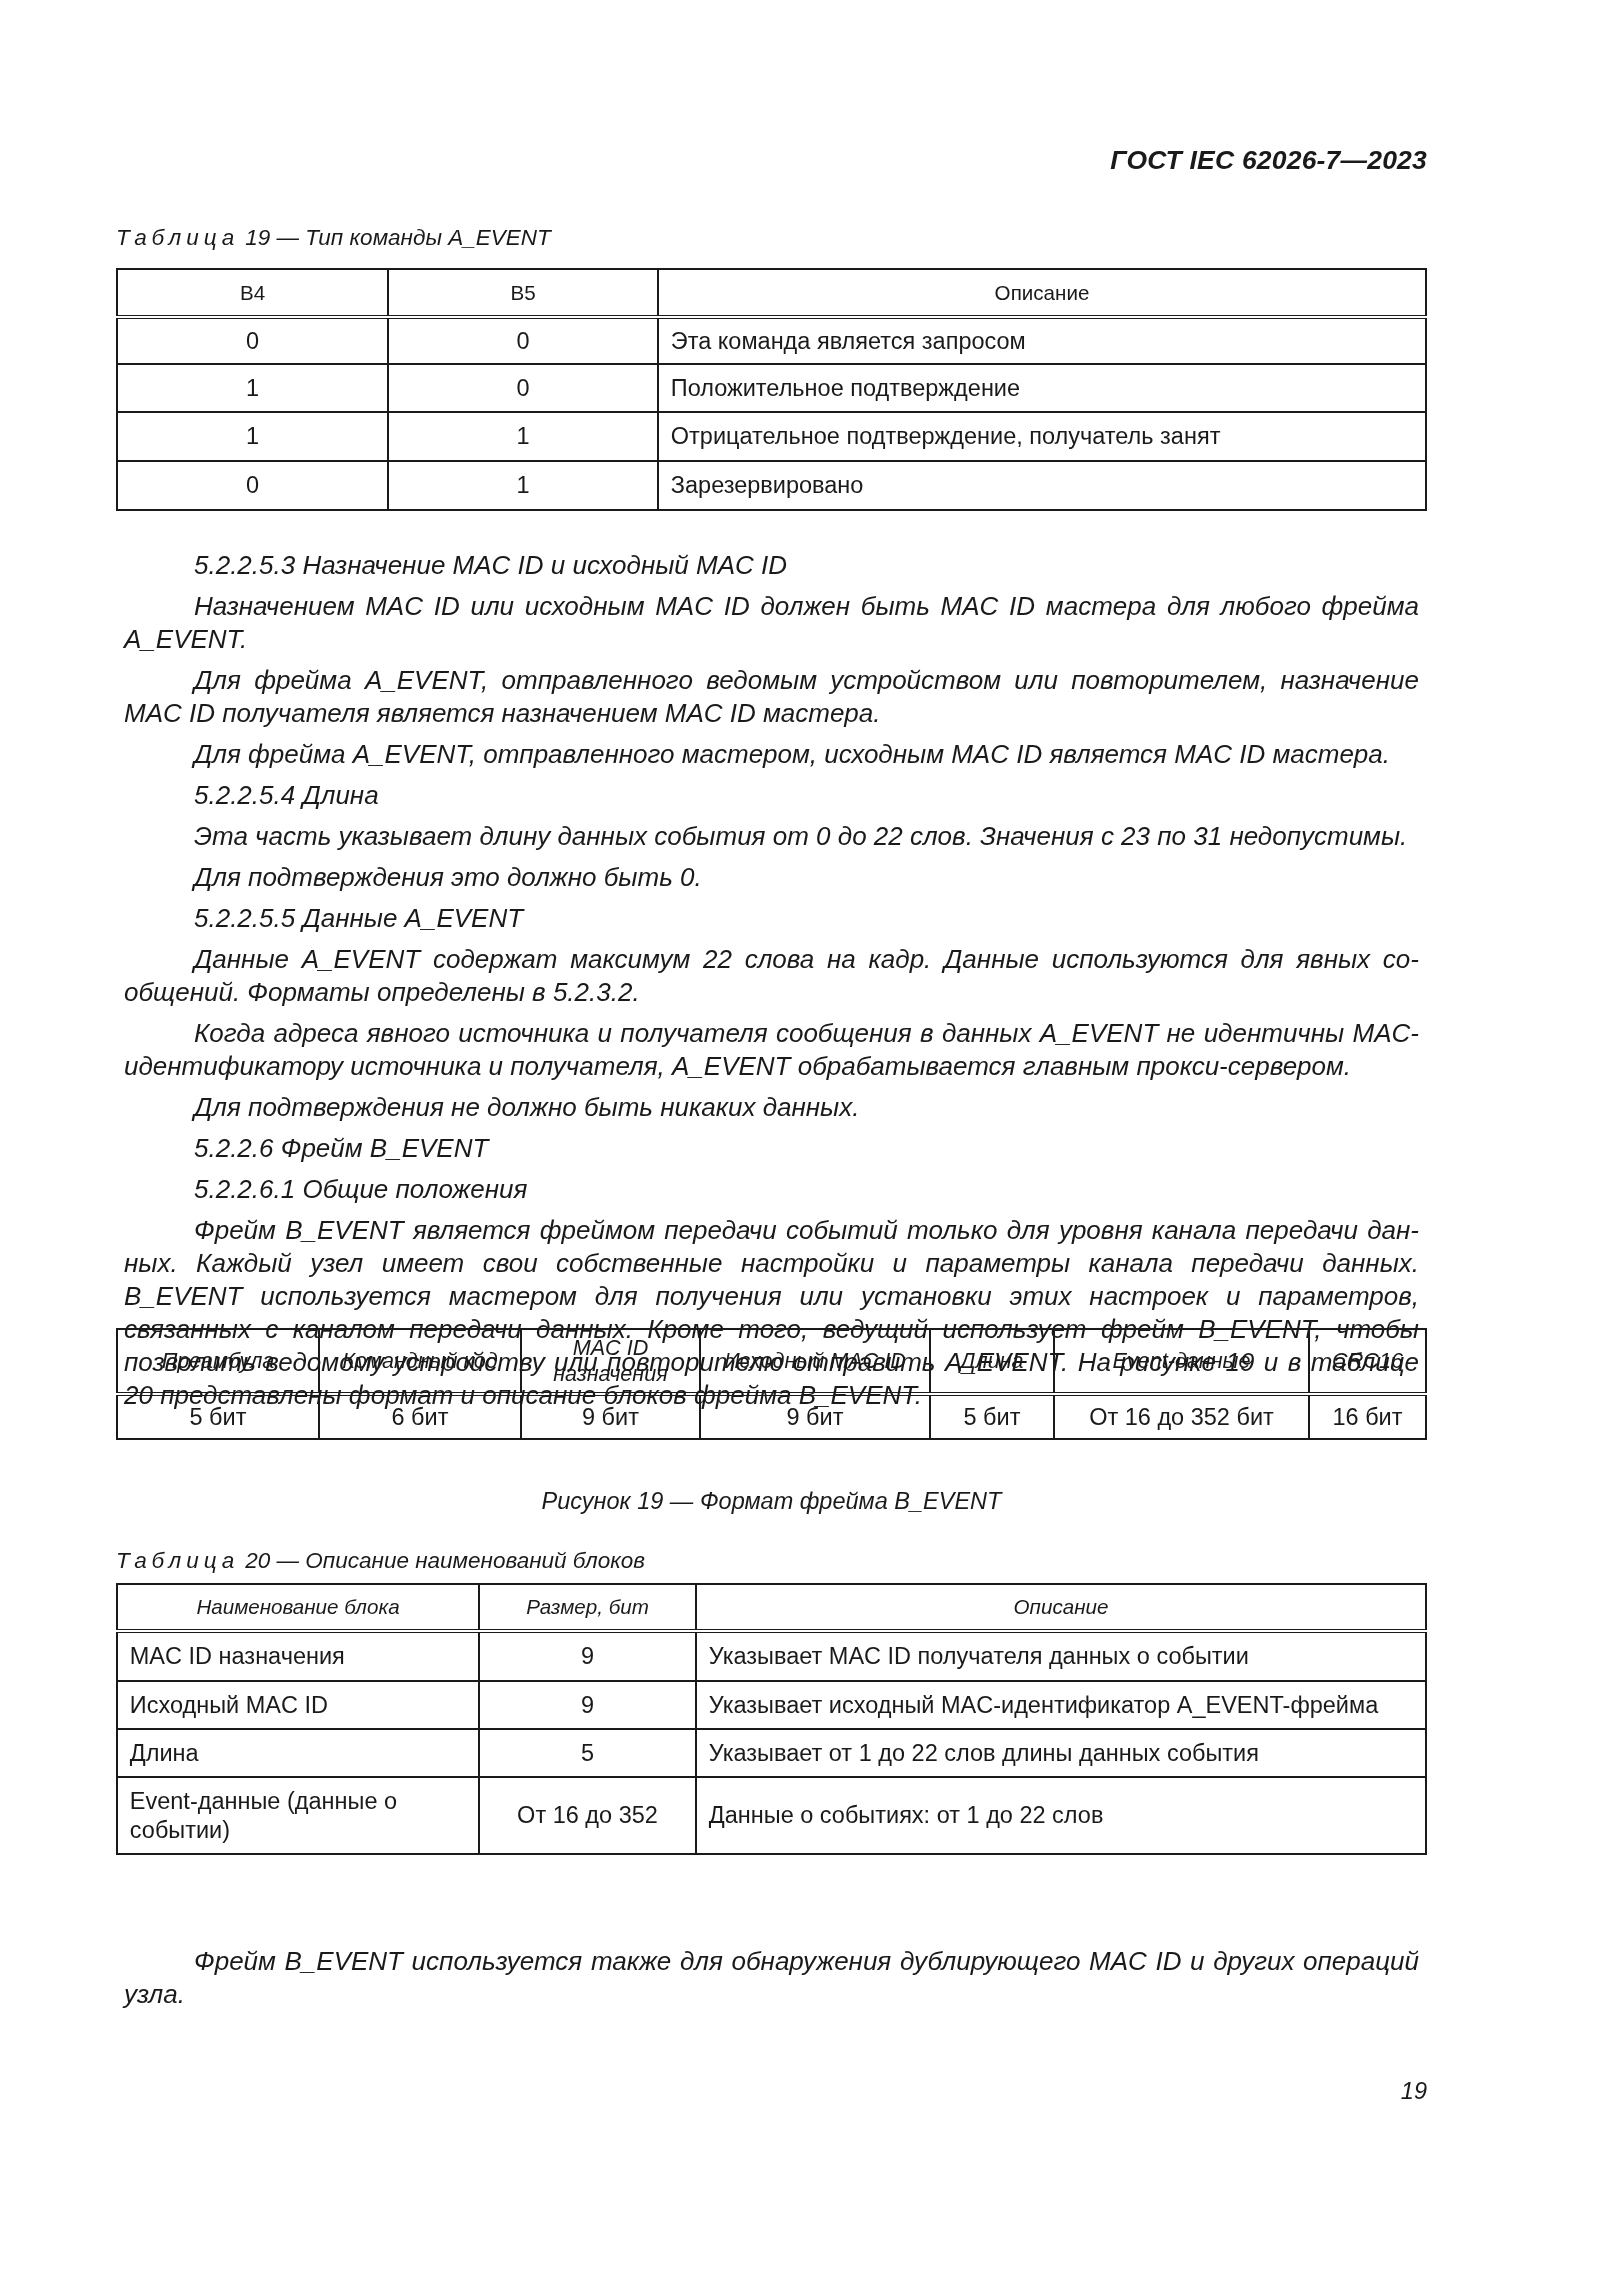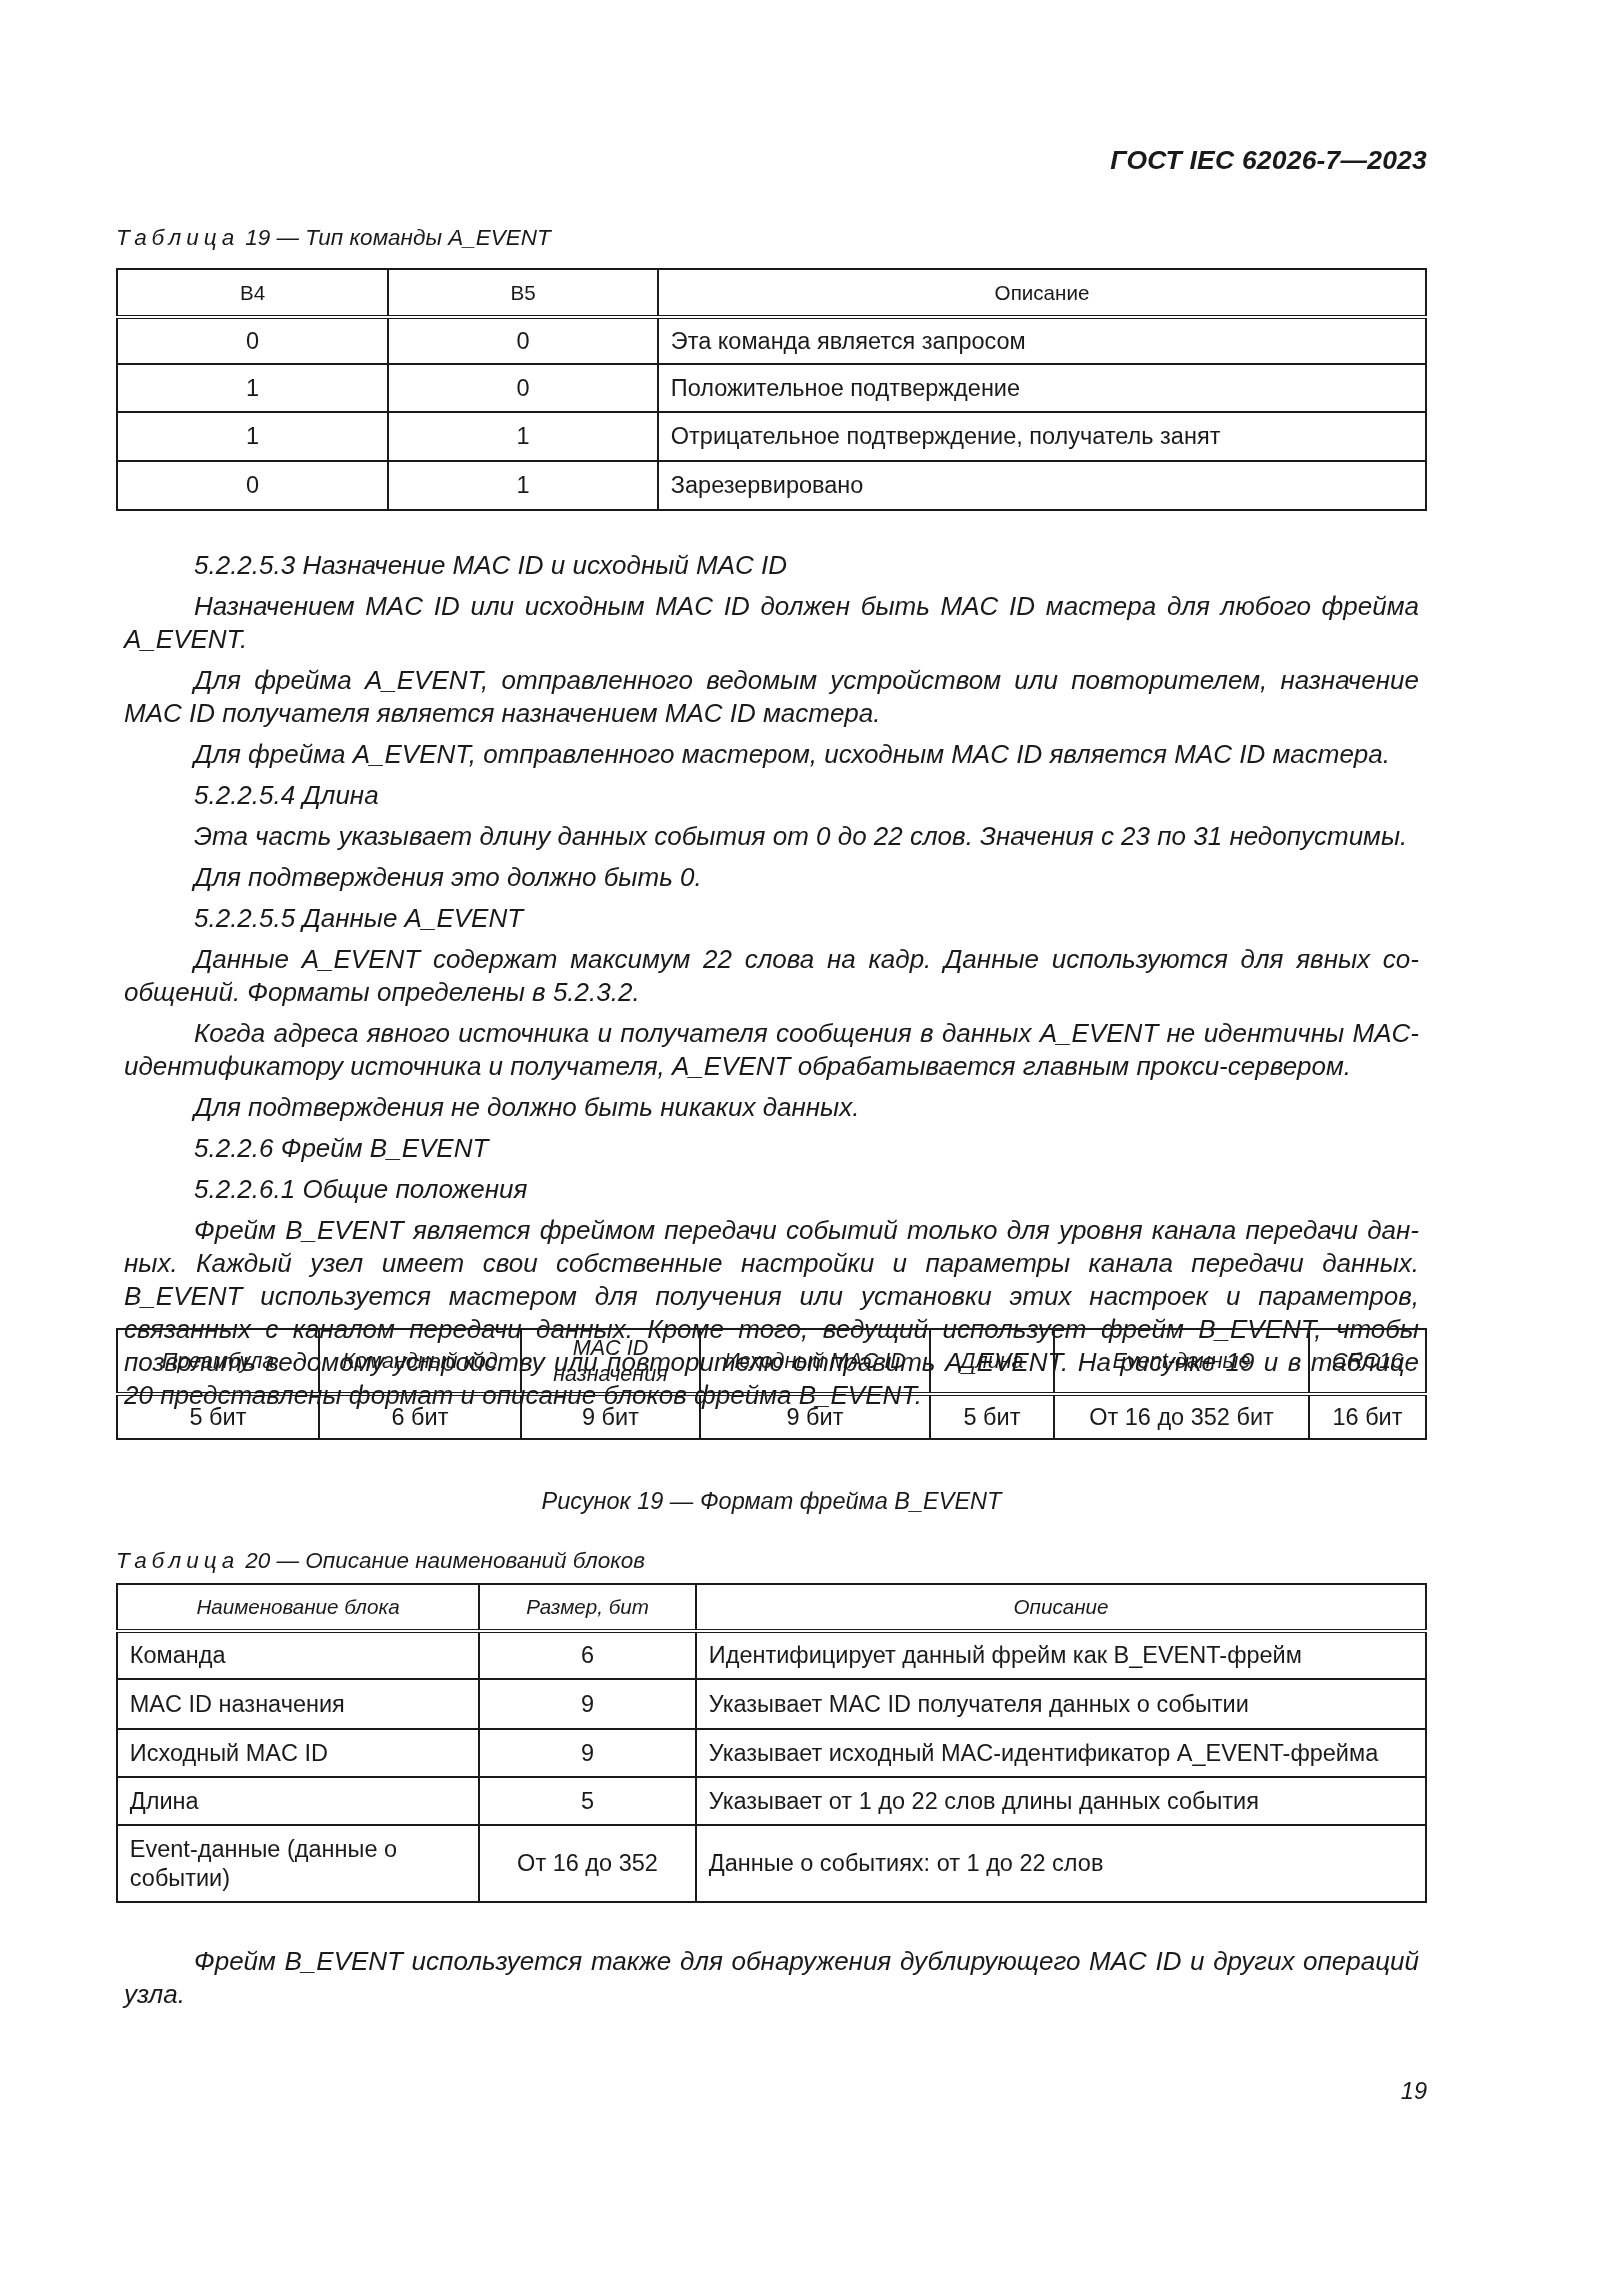--- a/index.html
+++ b/index.html
@@ -133,25 +133,20 @@
       <col>
     </colgroup>
   <thead>
     <tr style="height:47px;font-style:italic;">
       <th>Наименование блока</th>
       <th>Размер, бит</th>
       <th>Описание</th>
     </tr>
   </thead>
   <tbody>
-    <tr style="height:48px;">
-      <td class="l">Команда</td>
-      <td class="c">6</td>
-      <td class="l">Идентифицирует данный фрейм как B_EVENT-фрейм</td>
-    </tr>
     <tr style="height:50px;">
       <td class="l">MAC ID назначения</td>
       <td class="c">9</td>
       <td class="l">Указывает MAC ID получателя данных о событии</td>
     </tr>
     <tr style="height:48px;">
       <td class="l">Исходный MAC ID</td>
       <td class="c">9</td>
       <td class="l">Указывает исходный MAC-идентификатор A_EVENT-фрейма</td>
     </tr>

